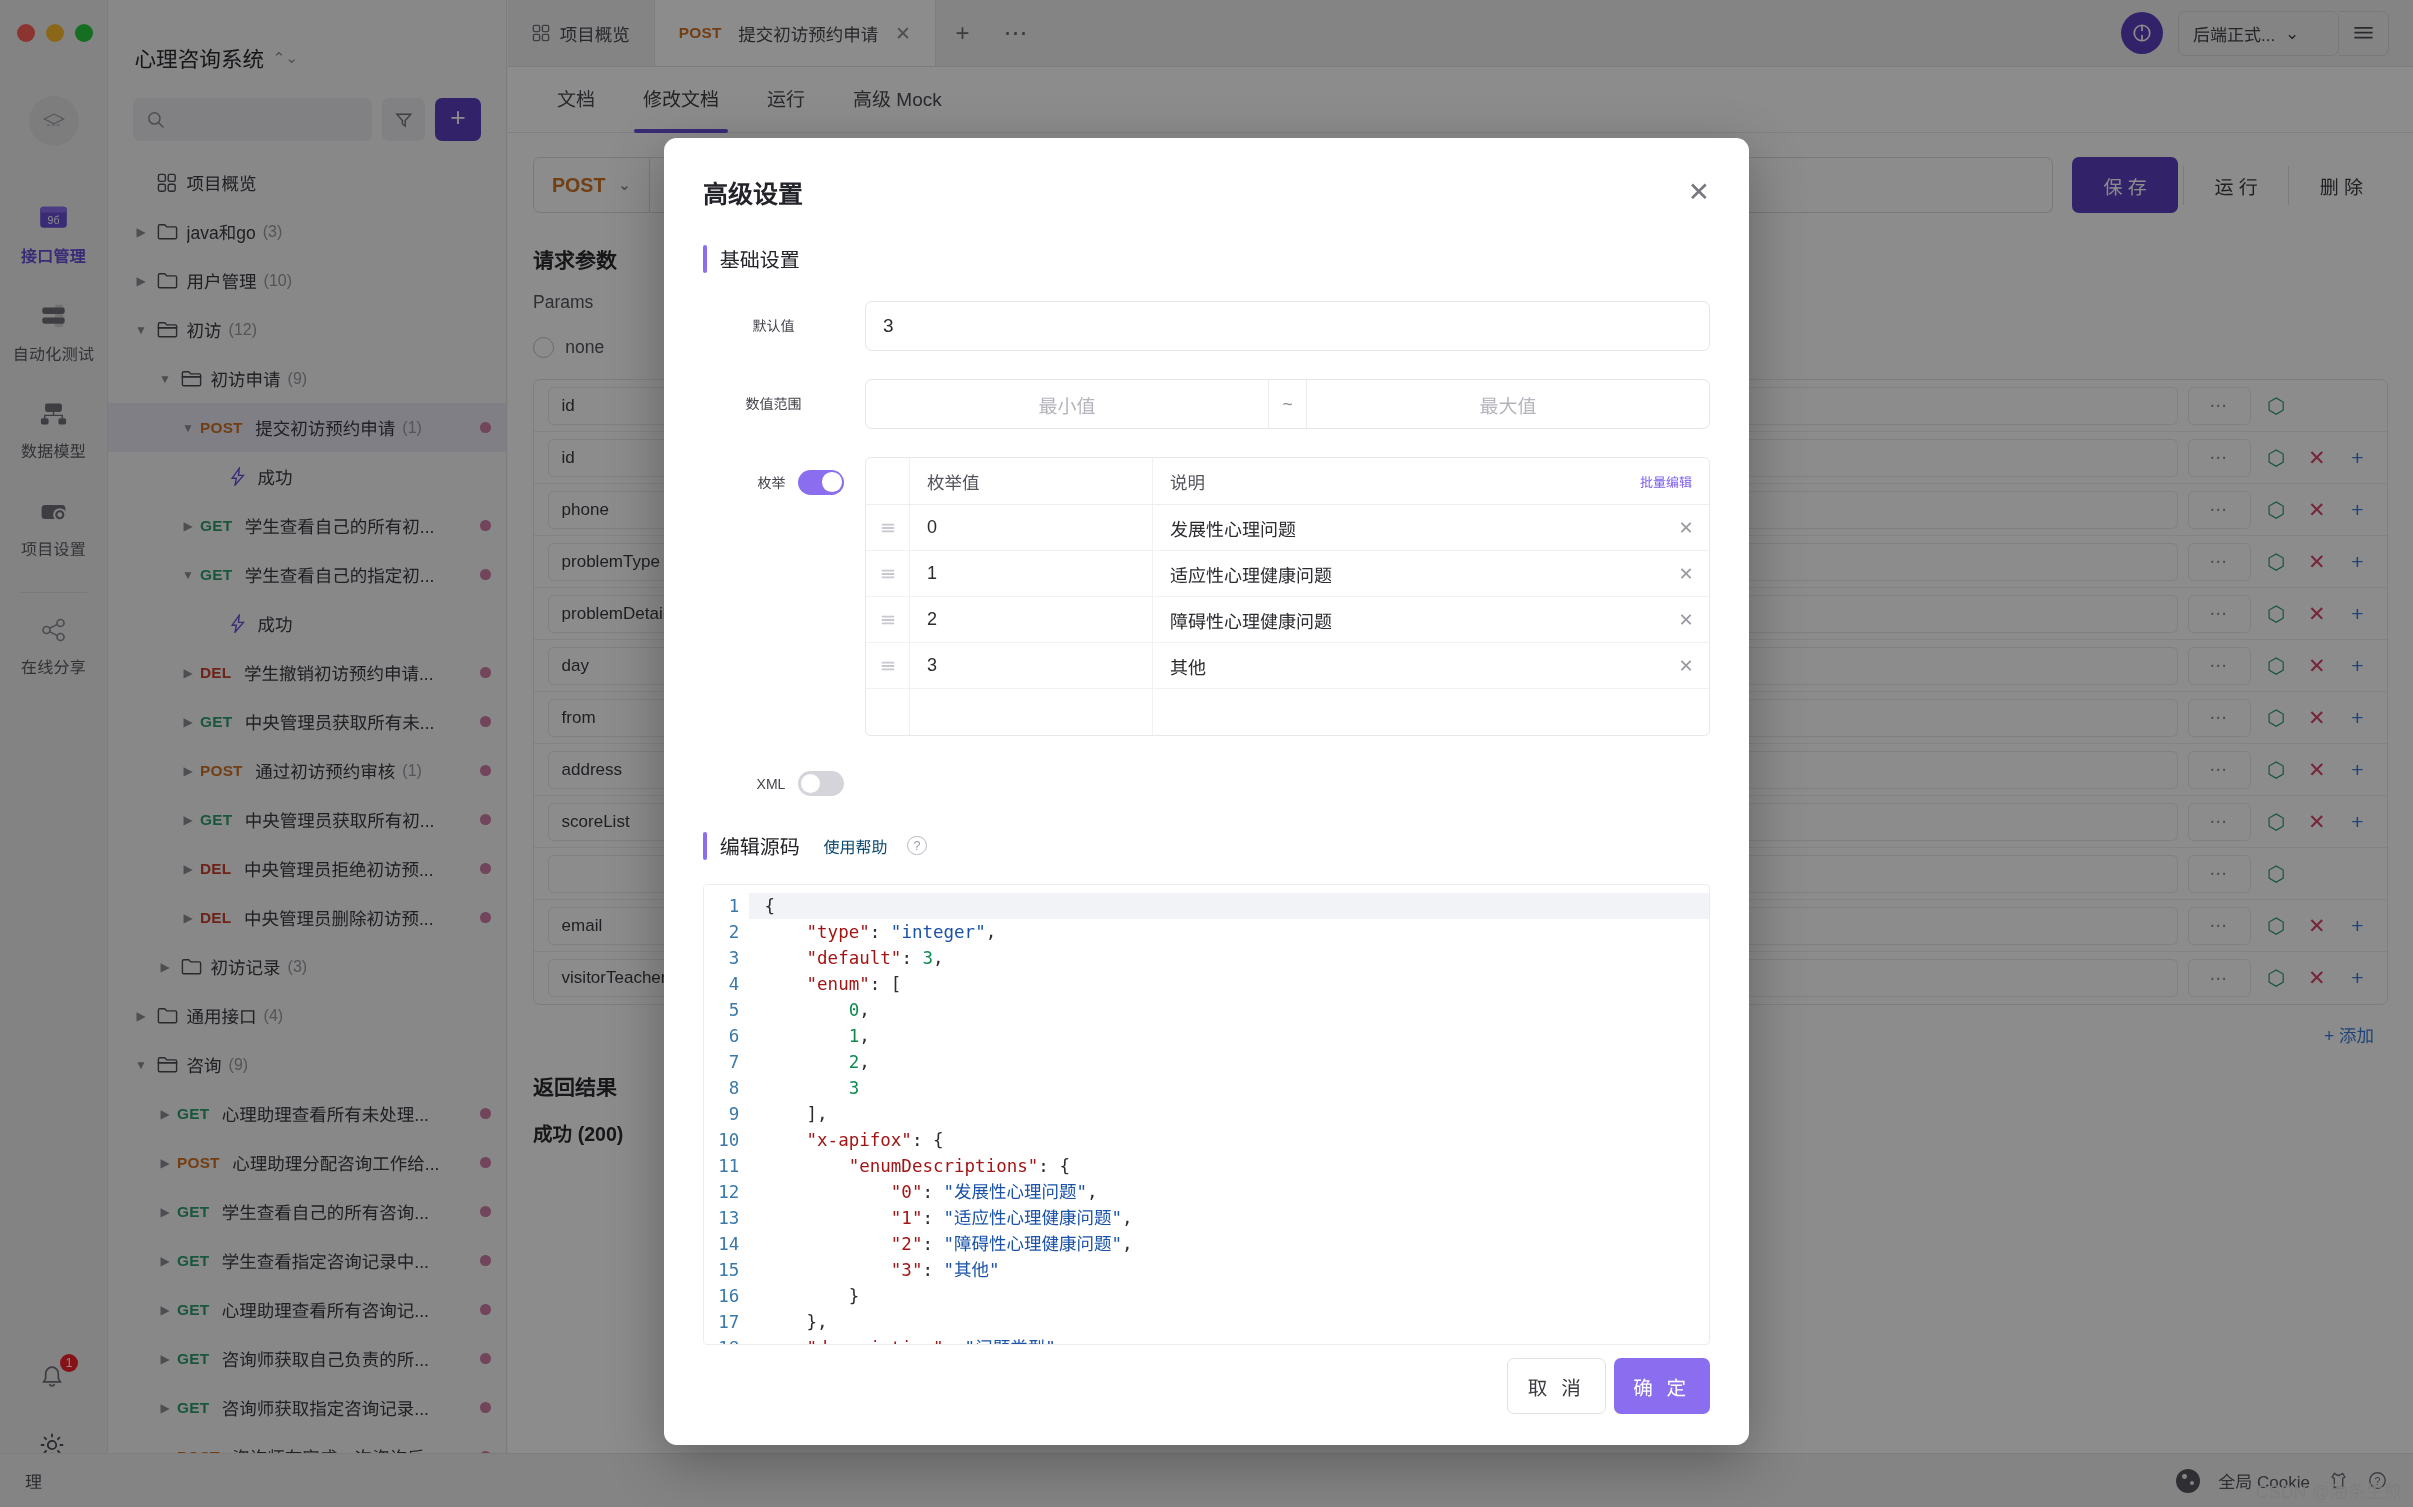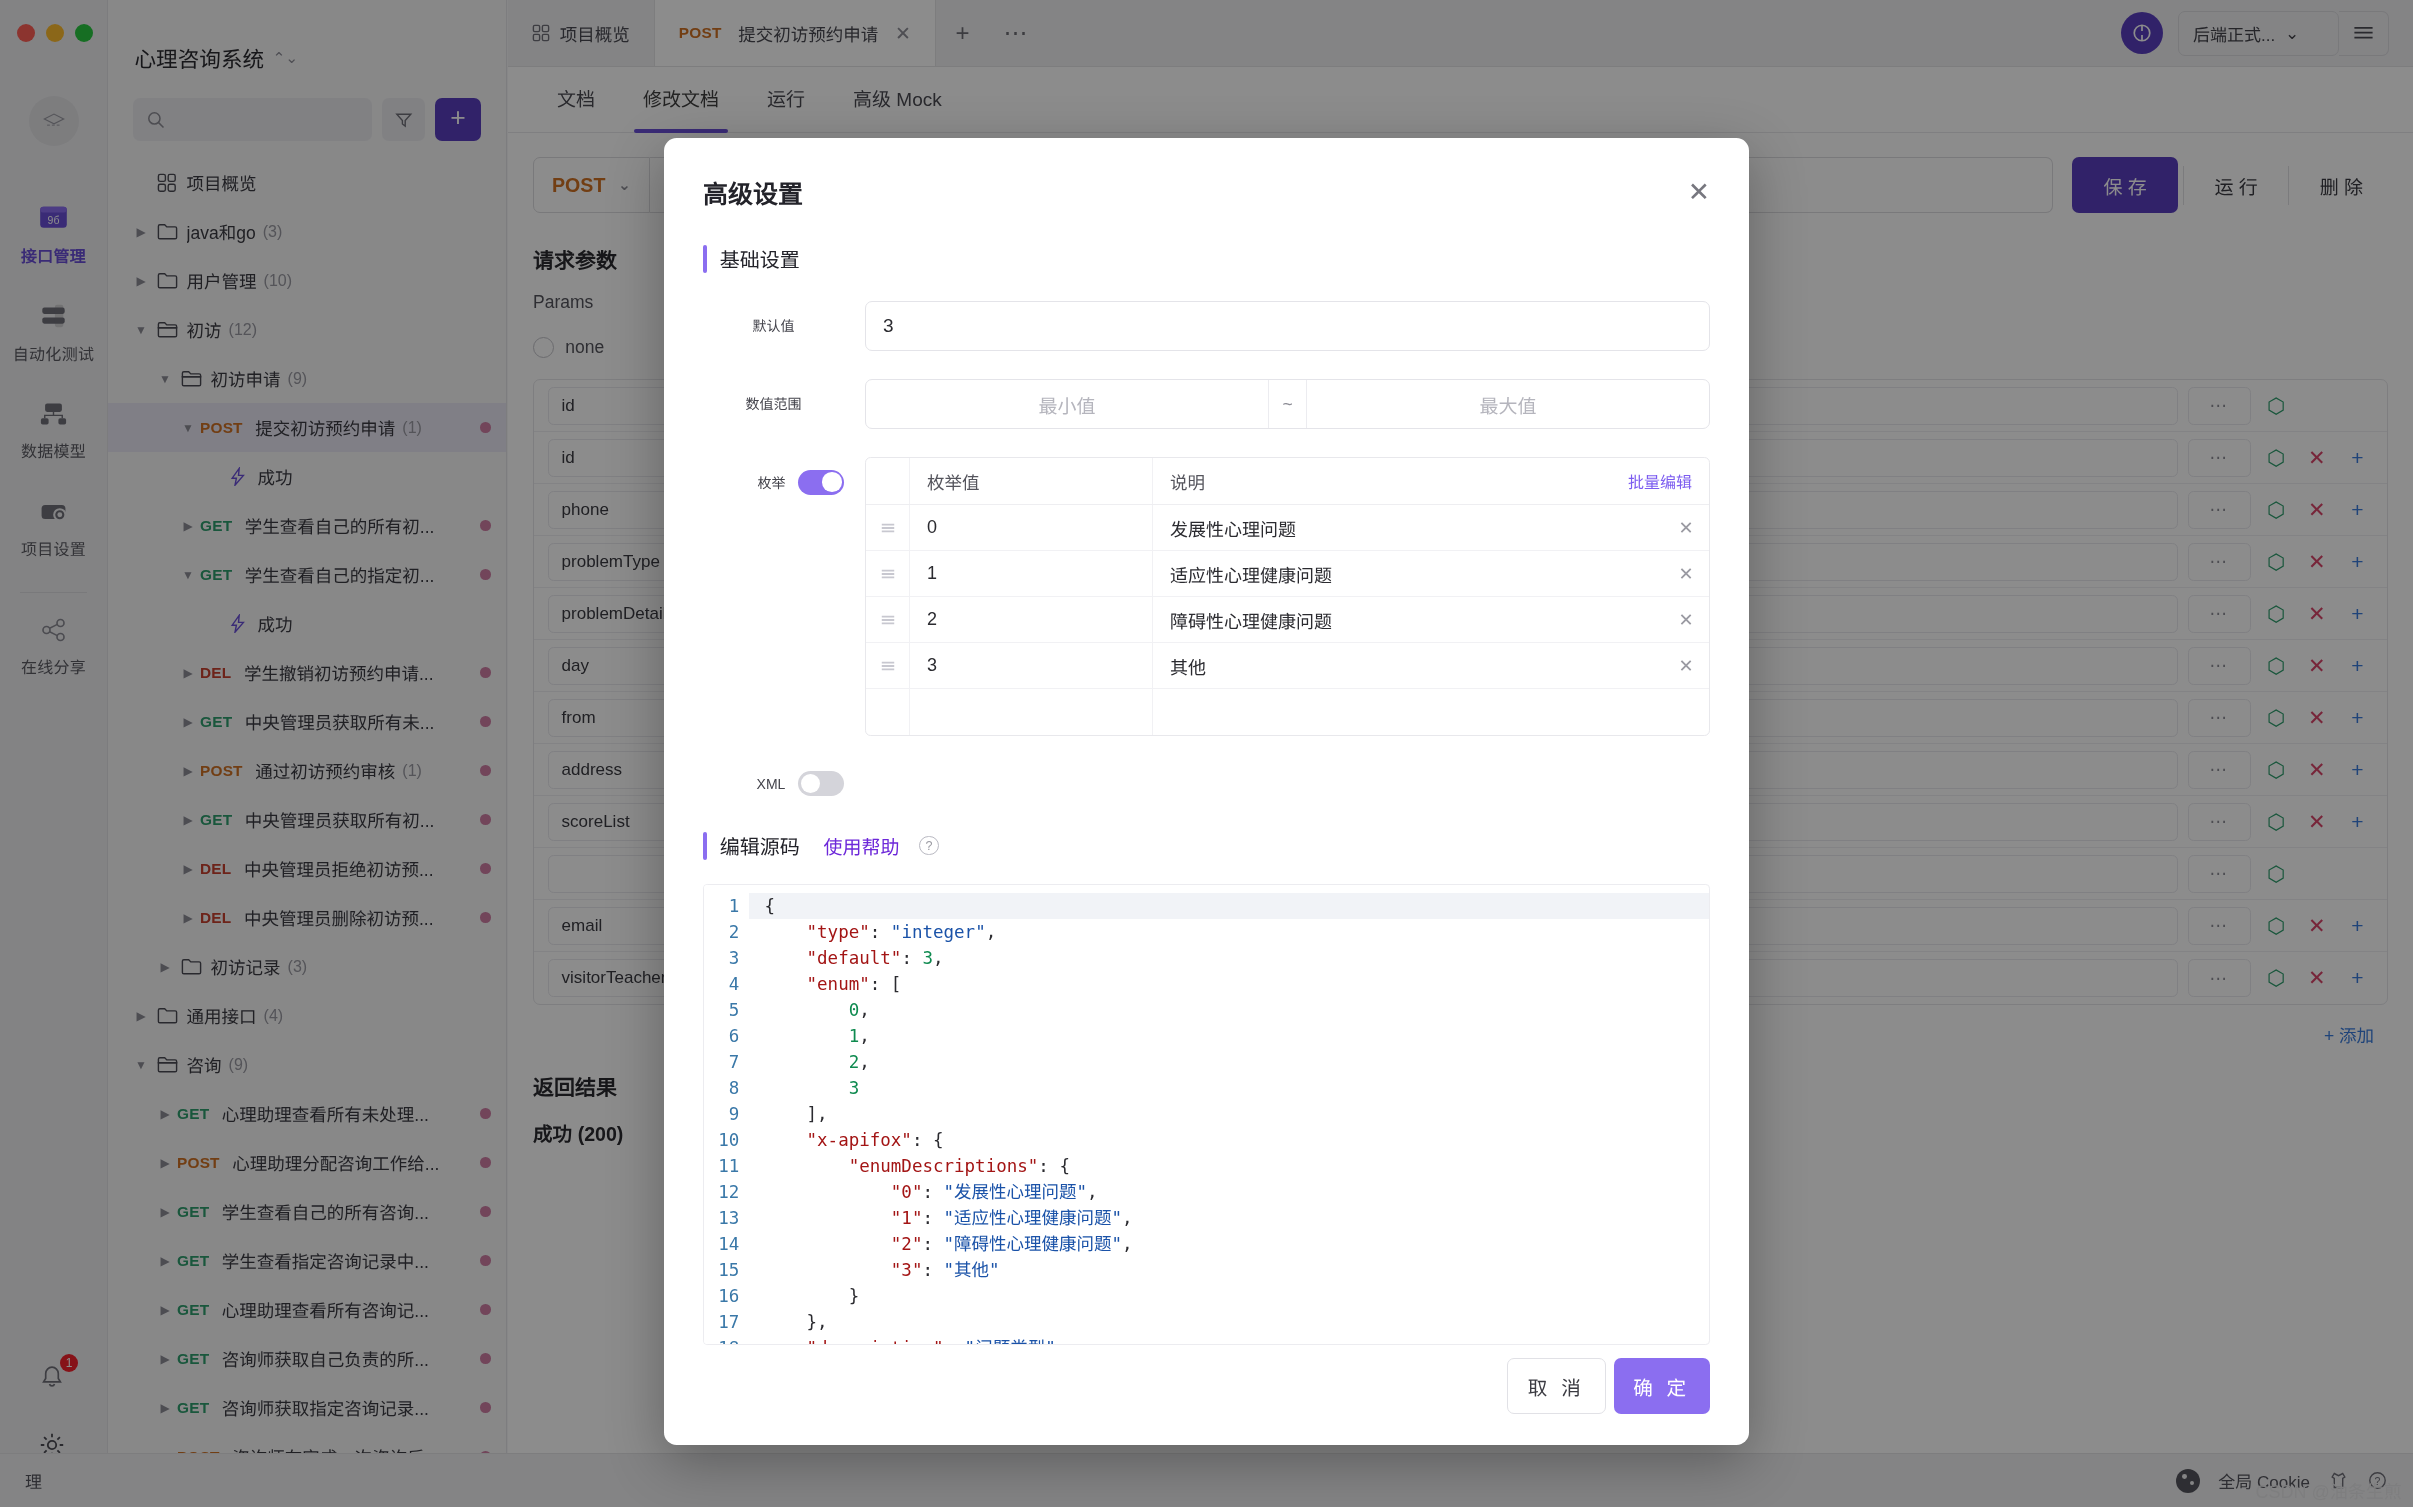--- a/index.html
+++ b/index.html
@@ -199,21 +199,21 @@
     box-shadow:0 17px 56px rgba(0,0,0,.3);
     display:flex; flex-direction:column;
   }
   .m-head{ display:flex; align-items:center; padding:36px 39px 0 39px;}
   .m-title{ font-size:25px; font-weight:bold; color:#23232a;}
   .m-close{ margin-left:auto; font-size:26.5px; color:#77777f; cursor:pointer; line-height:1;}
   .m-body{ flex:1; overflow:hidden; padding:0 39px; }
   .group-head{ display:flex; align-items:center; gap:12.6px; margin-top:34px;}
   .group-bar{ width:4.2px; height:28px; background:#8b6ef0; border-radius:2.1px;}
   .group-text{ font-size:20px; color:#23232a; font-weight:500;}
-  .group-help{ font-size:19px; color:#6d28d9; margin-left:11.2px; cursor:pointer;}
+  .group-help{ font-size:16px; color:#0c4a6e; margin-left:11.2px; cursor:pointer;}
   .help-q{ display:inline-flex;width:19.6px;height:19.6px;border:1.4px solid #b9b9c2;border-radius:50%;
     align-items:center;justify-content:center;font-size:12.6px;color:#9a9aa2;margin-left:7px;}
 
   .frow{ display:flex; align-items:flex-start; margin-top:28px;}
   .flabel{ width:162px; text-align:center; padding-right:21px; font-size:14px; color:#44444c; line-height:50px;}
   .finput{
     flex:1; height:50px; border:0.7px solid #e4e4e9; border-radius:7px;
     display:flex; align-items:center; padding:0 17px; font-size:19px; color:#2b2b30;
   }
   .range{ flex:1; display:flex; align-items:center; border:0.7px solid #e4e4e9; border-radius:7px; height:50px; overflow:hidden;}
@@ -229,21 +229,21 @@
 
   .enum-wrap{ flex:1; border:0.7px solid #e8e8ec; border-radius:5.6px; overflow:hidden;}
   .enum-head{ display:flex; align-items:center; height:47px; border-bottom:0.7px solid #eeeef1; font-size:17.5px; color:#55555d;}
   .enum-row{ display:flex; align-items:center; height:46px; border-bottom:0.7px solid #f1f1f4; font-size:18px; color:#2b2b30;}
   .enum-row:last-child{ border-bottom:none;}
   .e-drag{ width:43px; display:flex;align-items:center;justify-content:center; }
   .e-val{ width:244px; border-left:0.7px solid #f1f1f4; border-right:0.7px solid #f1f1f4; height:100%;
           display:flex;align-items:center; padding-left:17px;}
   .e-desc{ flex:1; display:flex;align-items:center; padding-left:17px;}
   .e-x{ width:46px; text-align:center; color:#9a9aa2; font-size:18px; cursor:pointer;}
-  .e-batch{ margin-left:auto; color:#7c5cf0; font-size:16px; padding-right:17px; cursor:pointer;}
+  .e-batch{ margin-left:auto; color:#7c5cf0; font-size:13px; padding-right:17px; cursor:pointer;}
 
   
   .code-wrap{
     margin-top:24px; border:0.7px solid #ececf0; border-radius:4.2px;
     height:461px; overflow:hidden; display:flex;
     font-family:"DejaVu Sans Mono","Liberation Mono",monospace; font-size:17.5px;
     background:#fff; position:relative;
   }
   .gutter{ width:45px; background:#fff; text-align:right; padding:8.4px 9.8px 0 0; color:#3a78a8; }
   .gutter div{ height:26px; line-height:26px;}

